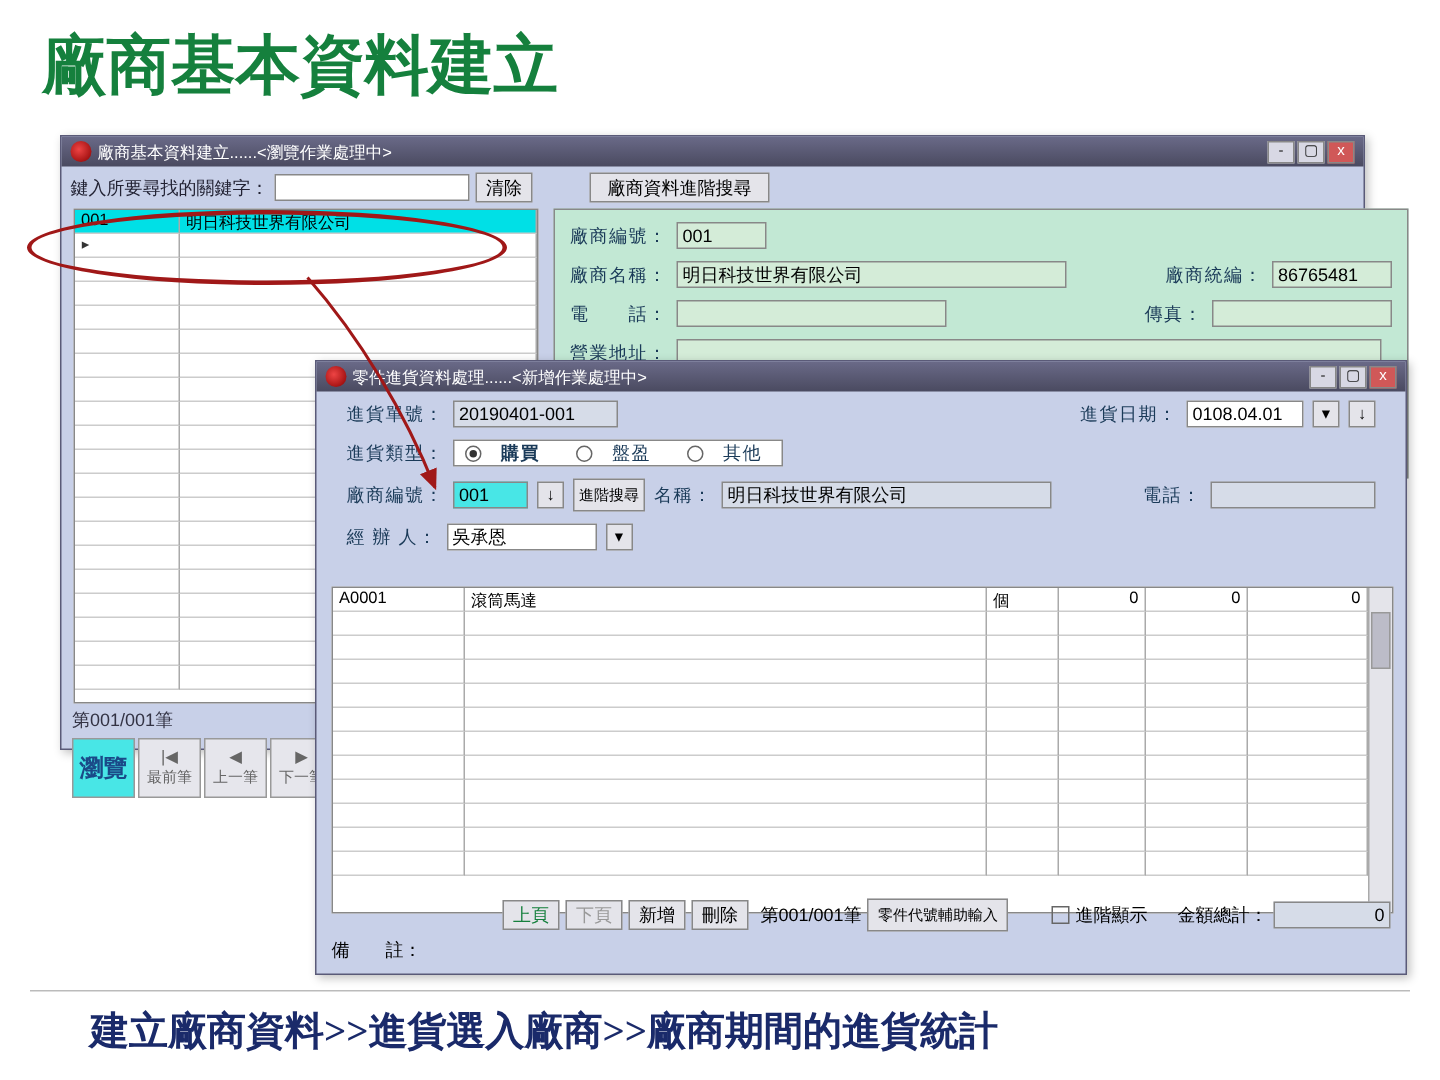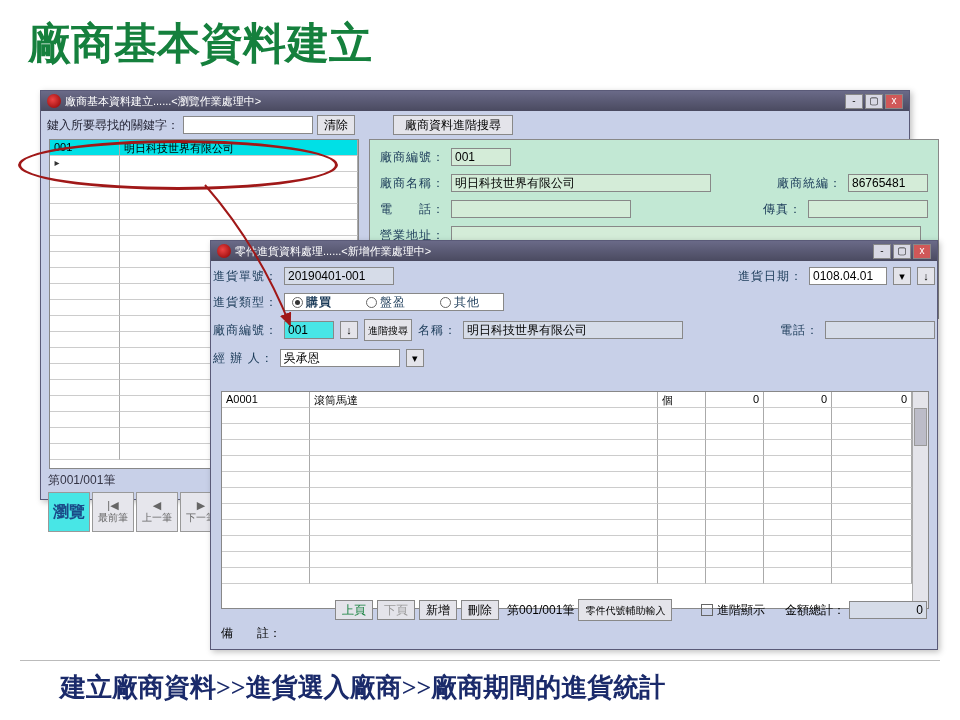--- a/index.html
+++ b/index.html
@@ -114,28 +114,28 @@
   border: 1px solid #888;
   padding: 8px 10px;
 }
 .frow { display: flex; align-items: center; gap: 6px; margin-bottom: 8px; }
 .frow label { color: #1a3a58; min-width: 60px; text-align: right; letter-spacing:1px;}
 .ro { background: #d4ecd8; }
 .phone-field { width:180px; }
 
 
 #win2 { left: 210px; top: 240px; width: 728px; height: 410px; z-index: 5; }
-#win2 .body { padding: 6px 2px; }
+#win2 .body { padding: 6px 20px; }
 .small-btn {
   width: 18px; height: 18px; padding:0;
   background: #e4e4ea; border:1px solid #888;
   font-size:11px; cursor:pointer; line-height:14px;
 }
 .radio-group { display:inline-flex; gap:14px; margin-left:4px; }
-.radio-group label { display:flex; align-items:center; gap:3px;}
+.radio-group label { display:flex; align-items:center; gap:13px;}
 .radio { width:11px; height:11px; border:1px solid #666; border-radius:50%; display:inline-flex; align-items:center; justify-content:center;}
 .radio.checked::after{ content:""; width:5px; height:5px; background:#333; border-radius:50%;}
 #win2 .items-grid {
   position:absolute; left:10px; top:150px; width:708px; height:218px;
   border:1px solid #888; background:#fff;
 }
 #win2 .items-grid .grid-head div { background:#d8d8e4; }
 .col-code{width:88px;} .col-name{flex:1;} .col-unit{width:48px;}
 .col-qty{width:58px; text-align:right;} .col-price{width:68px; text-align:right;}
 .col-sub{width:80px; text-align:right;}
@@ -368,21 +368,21 @@
       <button class="small-btn">↓</button>
       <button class="btn" style="height:22px;padding:0 3px;font-size:10px;line-height:9px">進階搜尋</button>
       <label style="min-width:36px">名稱：</label>
       <input class="txt" style="width: 220px; background: rgb(214, 220, 232);" value="明日科技世界有限公司">
       <div style="flex:1"></div>
       <label style="min-width:36px">電話：</label>
       <input class="txt" style="width: 110px; background: rgb(214, 220, 232);">
     </div>
     <div class="frow">
       <label>經 辦 人：</label>
-      <input class="txt" style="width: 120px;" value="吳承恩">
+      <input class="txt" style="width: 100px;" value="吳承恩">
       <button class="small-btn">▾</button>
     </div>
   </div>
 
   <div class="items-grid">
     <div class="grid-row">
       <div class="col-code">A0001</div>
       <div class="col-name">滾筒馬達</div>
       <div class="col-unit">個</div>
       <div class="col-qty">0</div>

